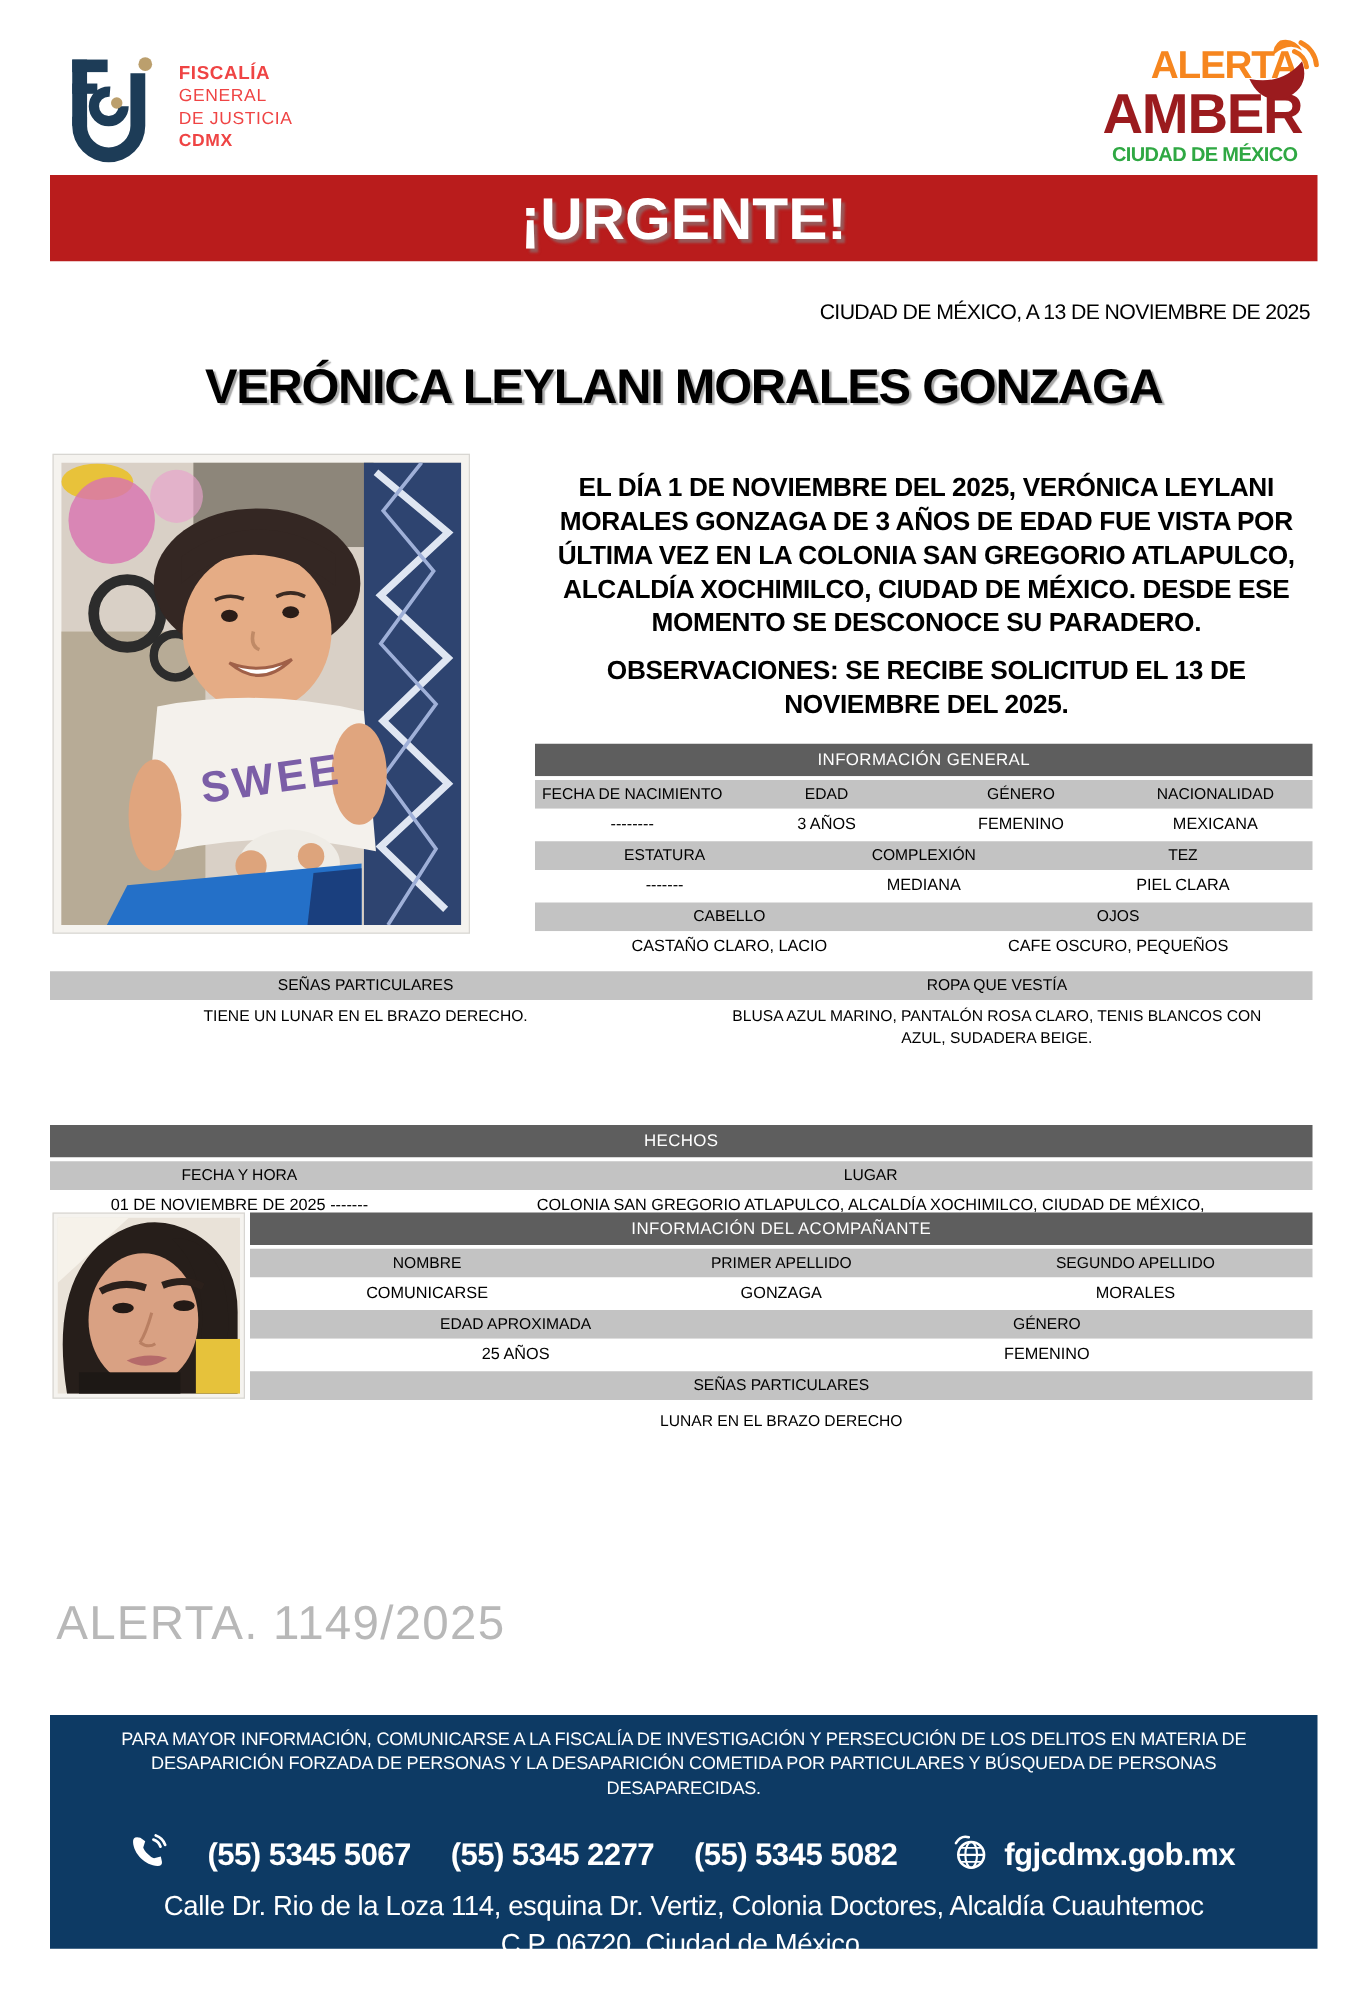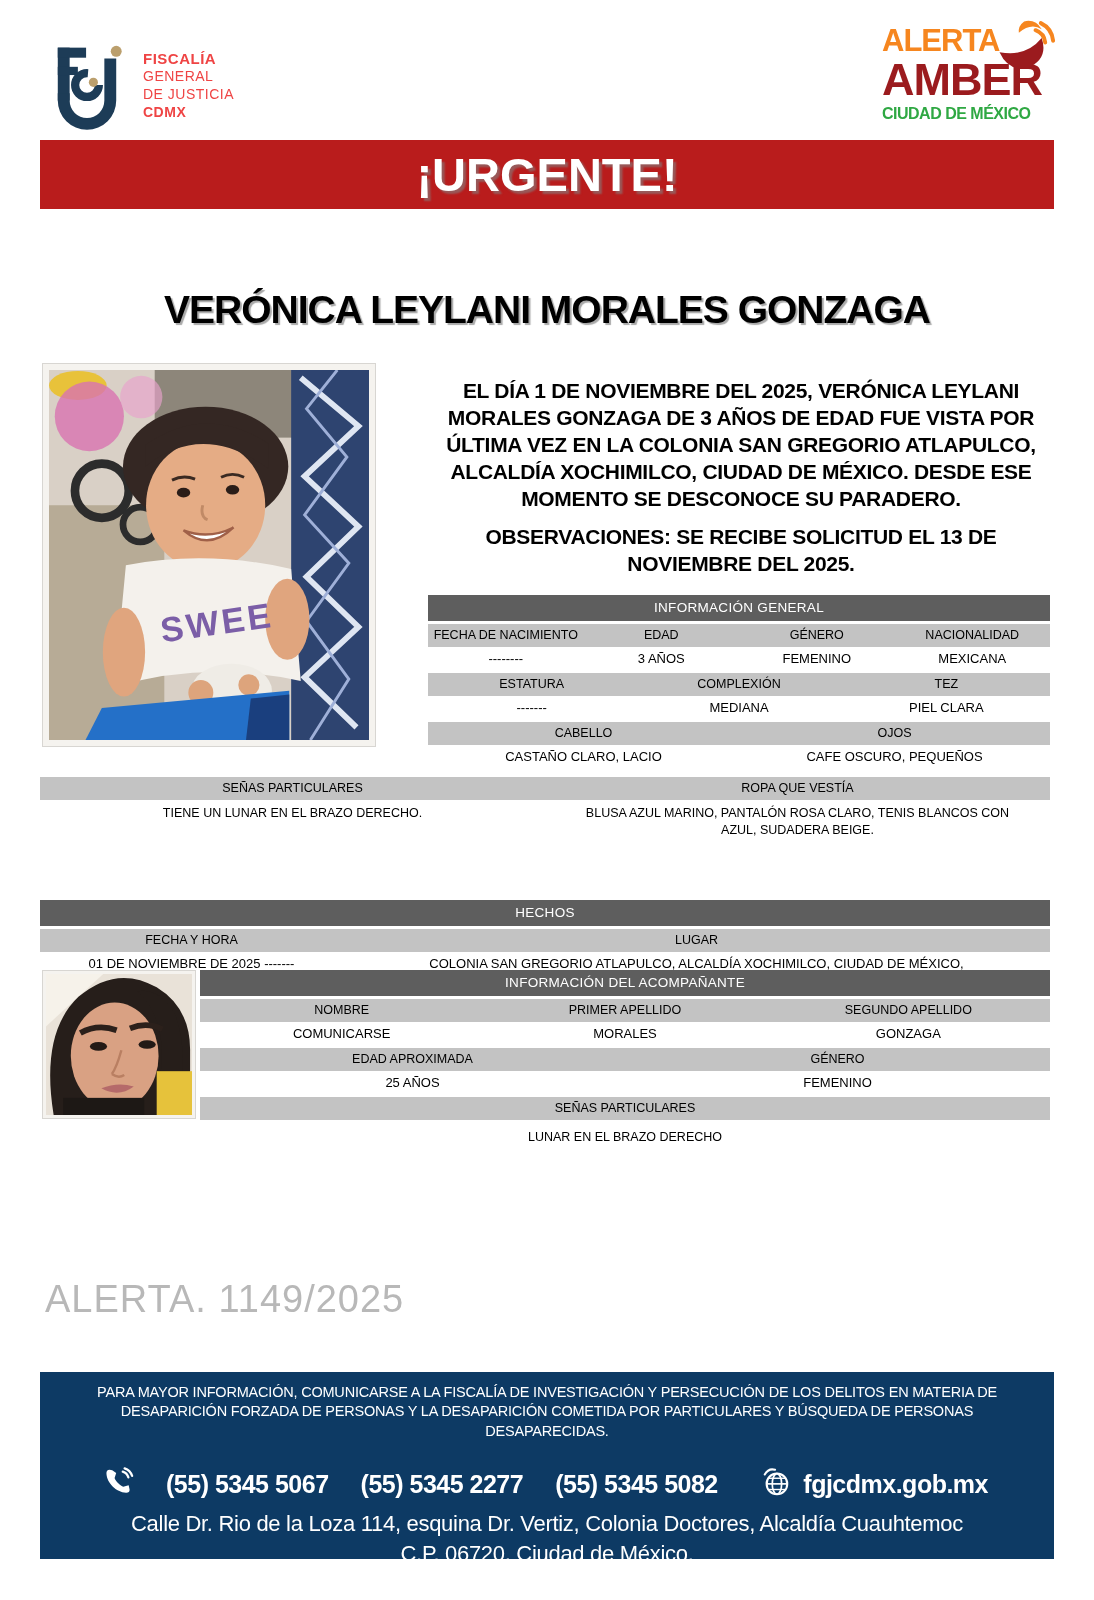--- a/index.html
+++ b/index.html
@@ -7,21 +7,21 @@
   body { font-family:"Liberation Sans", sans-serif; }
   .page { position:relative; width:1094px; height:1600px; background:#fff; overflow:hidden; }
 
   
   .fgj-logo { position:absolute; left:45px; top:40px; display:flex; align-items:flex-start; }
   .fgj-text { margin-left:14px; margin-top:10px; color:#ef4444; letter-spacing:.5px; }
   .fgj-text .l1 { font-weight:bold; font-size:15px; }
   .fgj-text .l2, .fgj-text .l3 { font-size:14px; line-height:1.3; }
   .fgj-text .l4 { font-weight:bold; font-size:14px; line-height:1.3; }
 
-  .amber-logo { position:absolute; left:882px; top:25px; width:156px; text-align:left; line-height:1; }
+  .amber-logo { position:absolute; left:882px; top:36px; width:156px; text-align:right; line-height:1; }
   .amber-l1 { color:#f6861f; font-weight:bold; font-size:31px; letter-spacing:-1px; }
   .amber-l2 { color:#9b1b1e; font-weight:bold; font-size:45px; letter-spacing:-1px; margin-top:1px; }
   .amber-l3 { color:#2fa843; font-weight:bold; font-size:16px; letter-spacing:-0.5px; margin-top:4px; }
   .amber-icon { position:absolute; right:-18px; top:-8px; }
 
   
   .banner { position:absolute; left:40px; top:140px; width:1014px; height:69px;
             background:#b91c1c; color:#fff; display:flex; align-items:center; justify-content:center; }
   .banner span { font-size:47px; font-weight:bold; letter-spacing:0px;
                  text-shadow:3px 3px 2px rgba(130,130,130,.6); }
@@ -120,20 +120,21 @@
     </span>
     <div class="amber-l1">ALERTA</div>
     <div class="amber-l2">AMBER</div>
     <div class="amber-l3">CIUDAD DE MÉXICO</div>
   </div>
 
   <div class="banner">
     <span>¡URGENTE!</span>
   </div>
 
+  <div class="dateline">CIUDAD DE MÉXICO, A 13 DE NOVIEMBRE DE 2025</div>
 
   <h1 class="victim-name">VERÓNICA LEYLANI MORALES GONZAGA</h1>
 
   <div class="victim-photo">
     <svg viewBox="0 0 333 383" preserveAspectRatio="none">
       <rect width="333" height="383" fill="#d9d0c6"></rect>
       <rect x="110" y="0" width="150" height="70" fill="#8d867a"></rect>
       <ellipse cx="30" cy="16" rx="30" ry="15" fill="#e8c23a"></ellipse>
       <circle cx="42" cy="48" r="36" fill="#d873b0" opacity=".8"></circle>
       <circle cx="96" cy="28" r="22" fill="#e8a2cc" opacity=".65"></circle>
@@ -245,22 +246,22 @@
   <div class="tbl tbl-comp">
     <div class="tbl-head">INFORMACIÓN DEL ACOMPAÑANTE</div>
     <div class="gap3"></div>
     <div class="row label">
       <div class="cell">NOMBRE</div>
       <div class="cell">PRIMER APELLIDO</div>
       <div class="cell">SEGUNDO APELLIDO</div>
     </div>
     <div class="row value">
       <div class="cell">COMUNICARSE</div>
+      <div class="cell">GONZAGA</div>
       <div class="cell">MORALES</div>
-      <div class="cell">GONZAGA</div>
     </div>
     <div class="row label">
       <div class="cell">EDAD APROXIMADA</div>
       <div class="cell">GÉNERO</div>
     </div>
     <div class="row value">
       <div class="cell">25 AÑOS</div>
       <div class="cell">FEMENINO</div>
     </div>
     <div class="row label">

